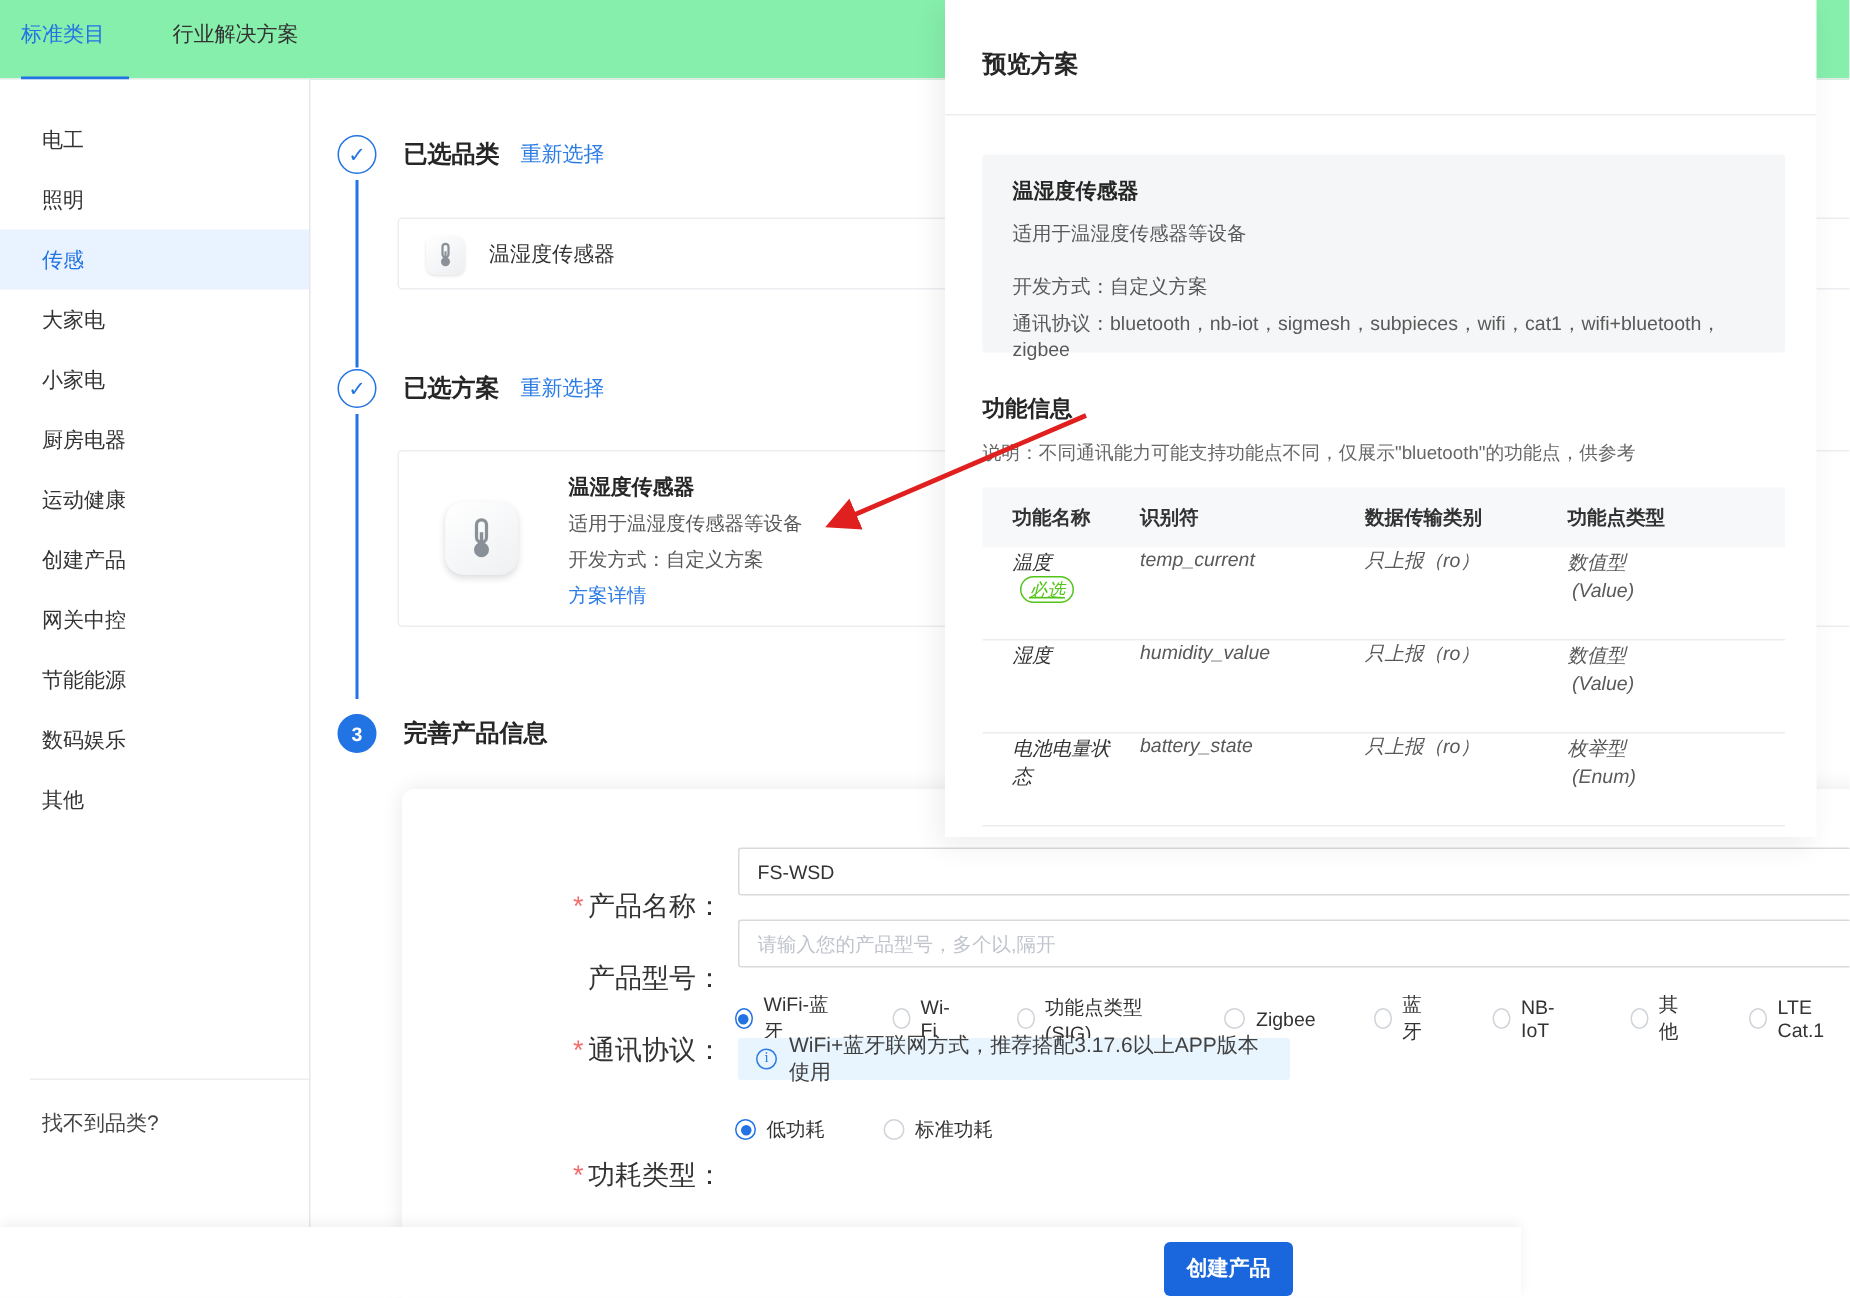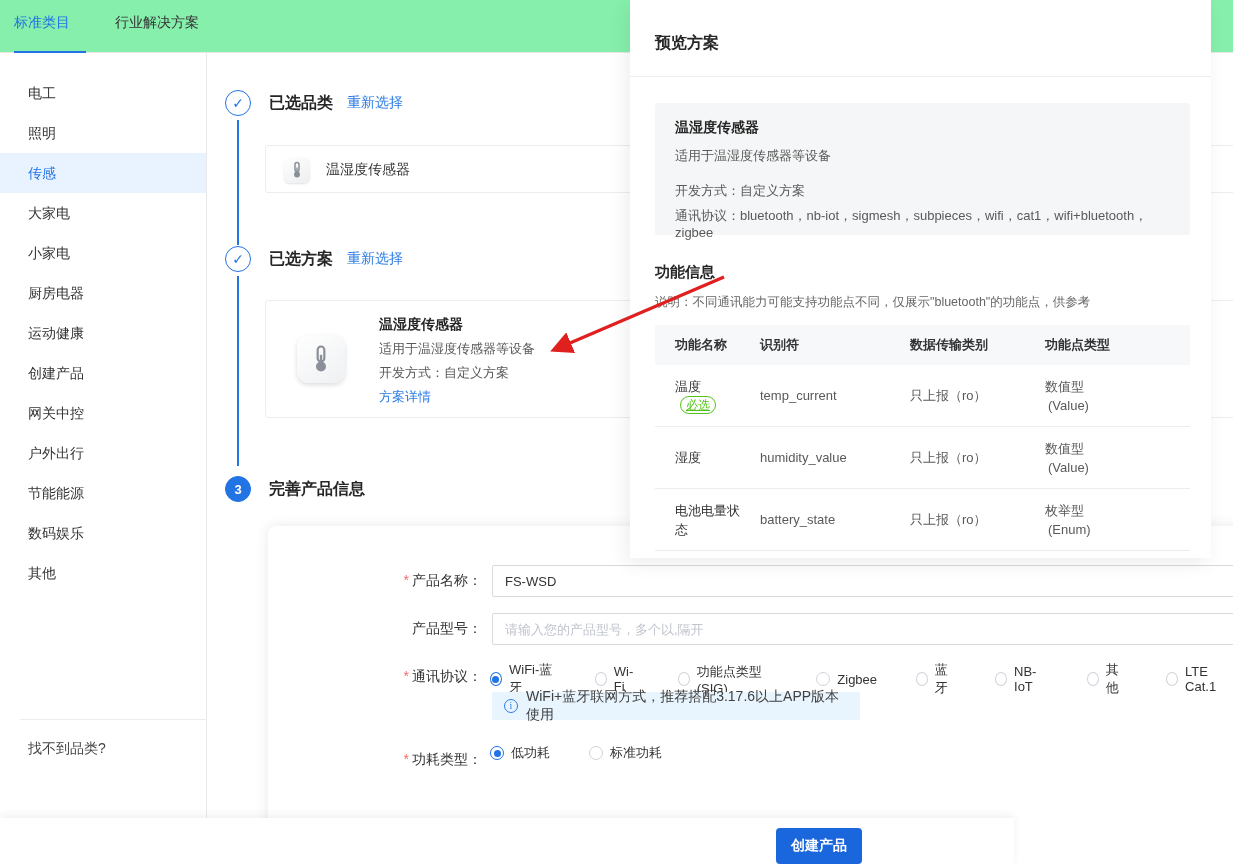--- a/index.html
+++ b/index.html
@@ -44,21 +44,21 @@
     box-shadow:0 1px 2px rgba(0,0,0,.12); display:flex; align-items:center; justify-content:center;}
   .big-icon{width:48px; height:48px; border-radius:12px; background:linear-gradient(145deg,#ffffff,#eef0f2);
     box-shadow:0 2px 5px rgba(0,0,0,.14); display:flex; align-items:center; justify-content:center;}
   .sol-name{font-size:14px; font-weight:700; color:#262626;}
   .sol-line{font-size:13px; color:var(--txt2);}
   .sol-link{font-size:13px; color:var(--link); cursor:pointer;}
 
   
   .form-card{left:268px; top:526px; width:1100px; height:360px; background:#fff; border-radius:8px;
     box-shadow:0 0 14px rgba(0,0,0,.09);}
-  .f-label{position:absolute; left:330px; width:152px; text-align:right; font-size:14px; color:var(--txt);}
+  .f-label{position:absolute; left:330px; width:152px; text-align:right; font-size:18px; color:var(--txt);margin-top:20px;}
   .f-label .star{color:var(--req-red); margin-right:3px;}
   .f-input{position:absolute; left:492px; width:780px; height:32px; border:1px solid #d9d9d9; border-radius:2px;
     padding:0 12px; font-size:13px; color:var(--txt); font-family:inherit; outline:none; background:#fff;}
   .f-input::placeholder{color:#c0c4cc;}
   .radio-row{position:absolute; left:490px; display:flex; align-items:center; gap:39px;}
   .radio-item{display:flex; align-items:center; gap:7px; cursor:pointer;}
   .radio{width:14px; height:14px; border-radius:50%; border:1px solid #d0d3d9; background:#fff;
     display:flex; align-items:center; justify-content:center;}
   .radio.checked{border:1px solid var(--accent);}
   .radio .dot{width:7px; height:7px; border-radius:50%; background:var(--accent);}
@@ -79,21 +79,21 @@
   .pv-title{position:absolute; left:25px; top:33px; font-size:16px; font-weight:700; color:#262626;}
   .pv-divider{position:absolute; left:0; top:76px; width:581px; height:1px; background:var(--card-border);}
   .pv-card{position:absolute; left:25px; top:103px; width:535px; height:132px; background:#f5f6f7; border-radius:2px; padding:16px 20px;}
   .pv-card .sol-name{margin-bottom:10px;}
   .pv-card .sol-line{margin-bottom:7px;}
   .pv-card .gap{height:10px;}
   .fn-title{position:absolute; left:25px; top:263px; font-size:15px; font-weight:700; color:#262626;}
   .fn-note{position:absolute; left:25px; top:294px; font-size:12.5px; color:#666;}
   .tbl{position:absolute; left:25px; top:325px; width:535px; font-size:13px;}
   .tbl-head{display:flex; height:40px; align-items:center; background:#f7f8fa; color:#333; font-weight:700;}
-  .tbl-row{display:flex; align-items:center; border-bottom:1px solid #ececec; min-height:62px;}
+  .tbl-row{display:flex; align-items:flex-start; border-bottom:1px solid #ececec; min-height:62px;font-style:italic;}
   .c1{width:105px; padding-left:20px;}
   .c2{width:150px;}
   .c3{width:135px;}
   .c4{width:145px;}
   .cell-txt{color:var(--txt2);}
   .name-wrap{width:74px; line-height:19px; color:#333;}
   .tag{display:inline-block; margin-left:5px; padding:0 5px; height:18px; line-height:16px; border:1px solid var(--tag-green);
     color:var(--tag-green); border-radius:9px; font-size:12px; text-decoration:underline; vertical-align:1px;}
   .type-sub{padding-left:3px;}
   .t2{line-height:19px; color:var(--txt2);}
@@ -113,21 +113,20 @@
   <div class="side-list">
       <div class="side-item">电工</div>
       <div class="side-item">照明</div>
       <div class="side-item active">传感</div>
       <div class="side-item">大家电</div>
       <div class="side-item">小家电</div>
       <div class="side-item">厨房电器</div>
       <div class="side-item">运动健康</div>
       <div class="side-item">创建产品</div>
       <div class="side-item">网关中控</div>
-      <div class="side-item">户外出行</div>
       <div class="side-item">节能能源</div>
       <div class="side-item">数码娱乐</div>
       <div class="side-item">其他</div>
     </div>
   <div class="side-divider"></div>
   <div class="side-footer">找不到品类?</div>
 </div>
 
 <div class="abs step-head" style="left:225px; top:90px;">
   <div class="step-circle">✓</div>

